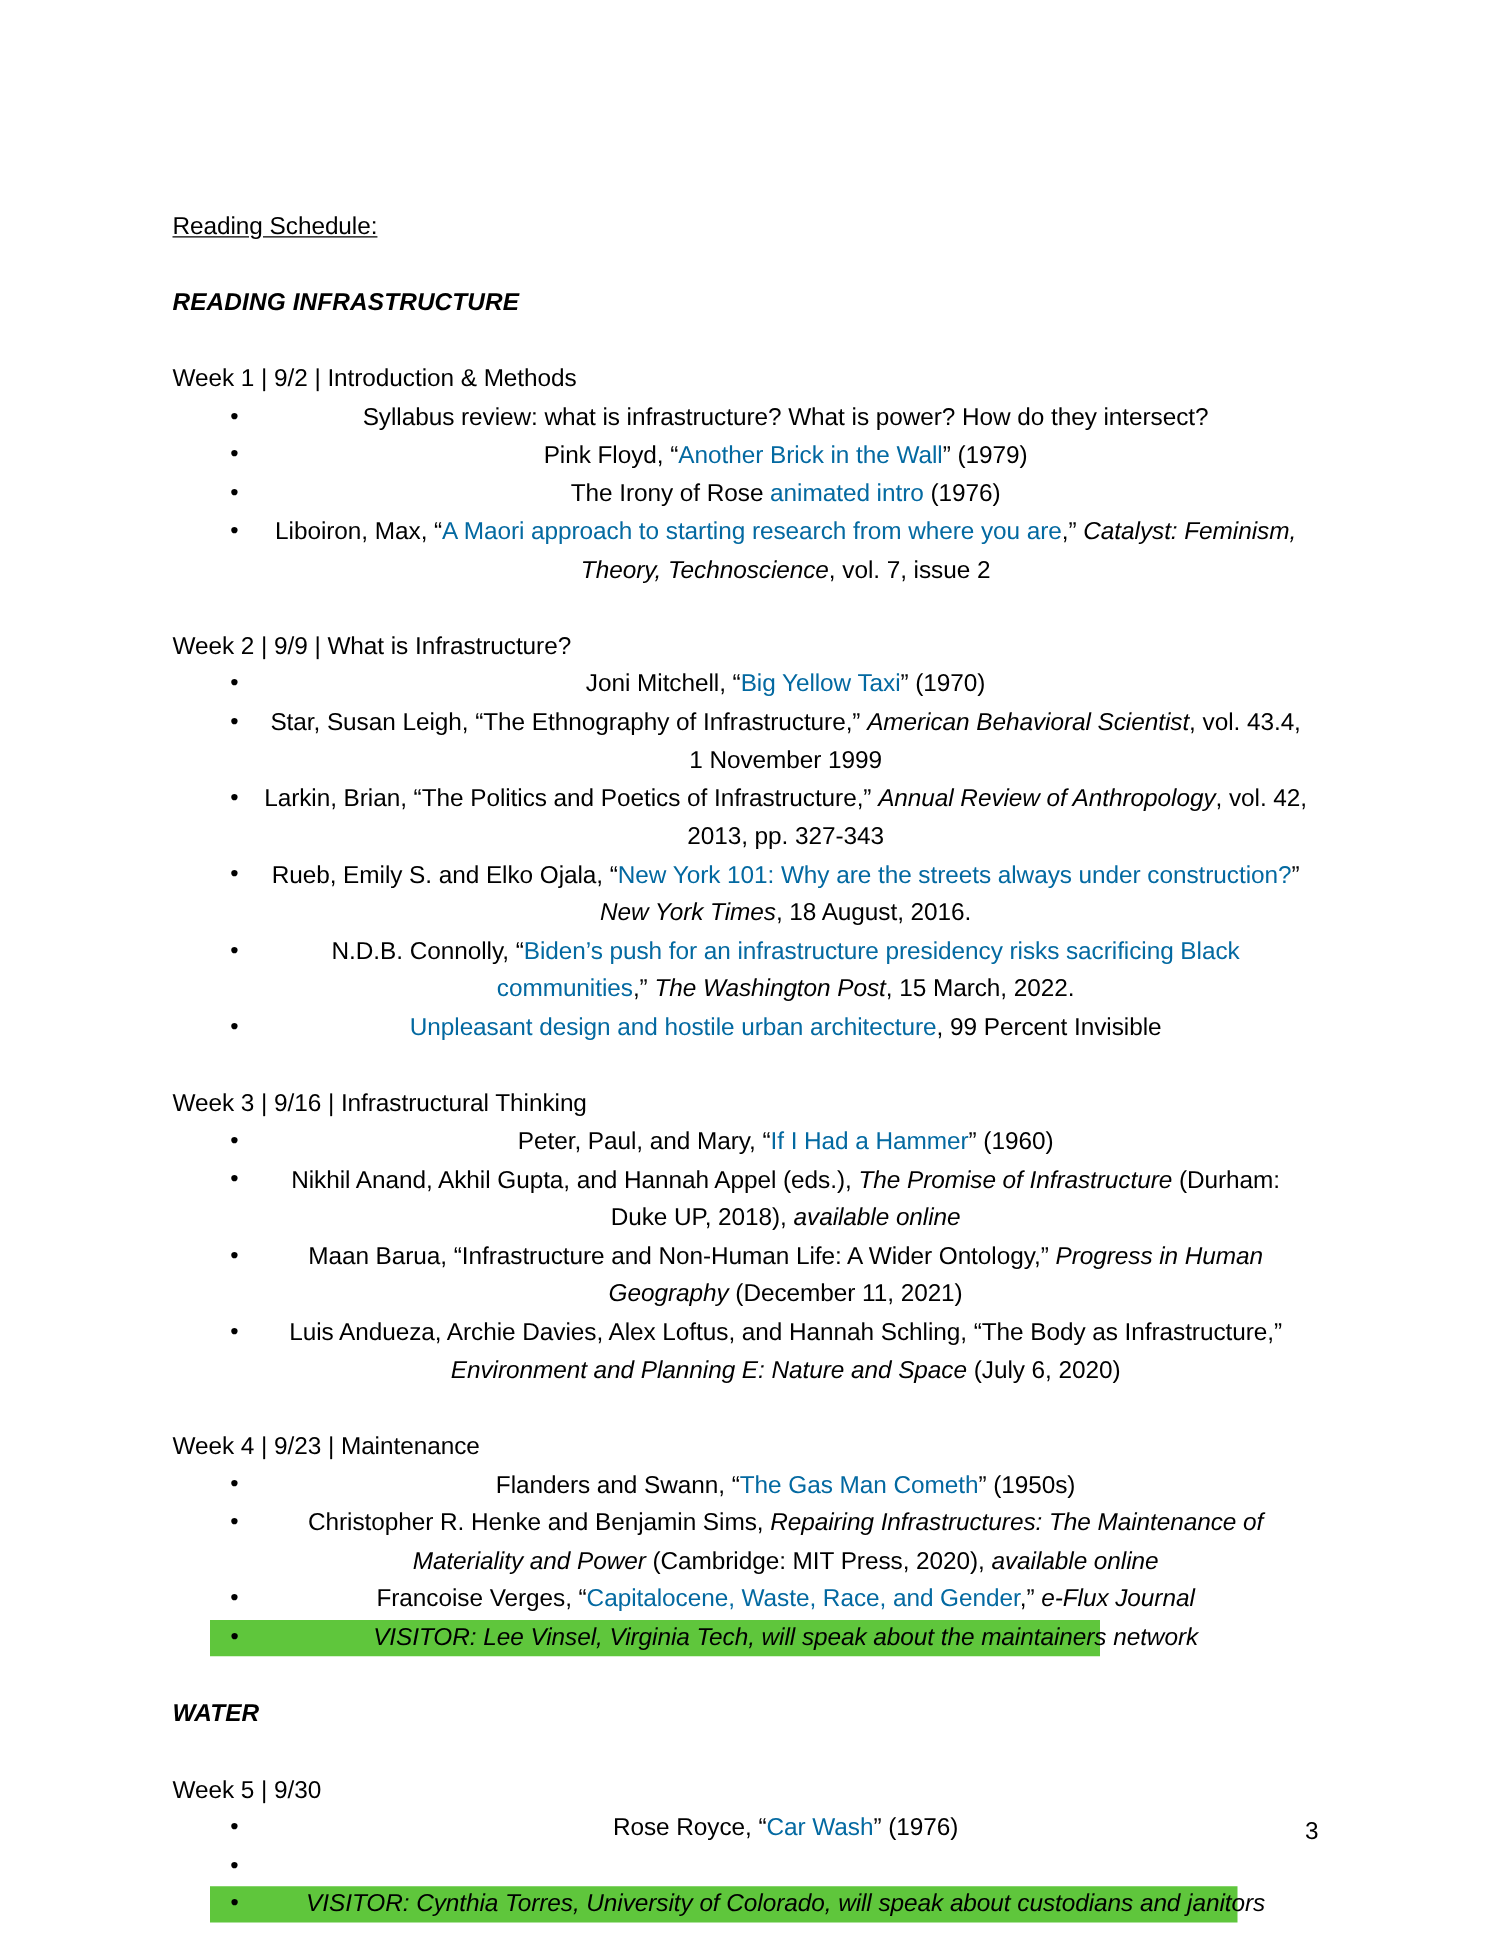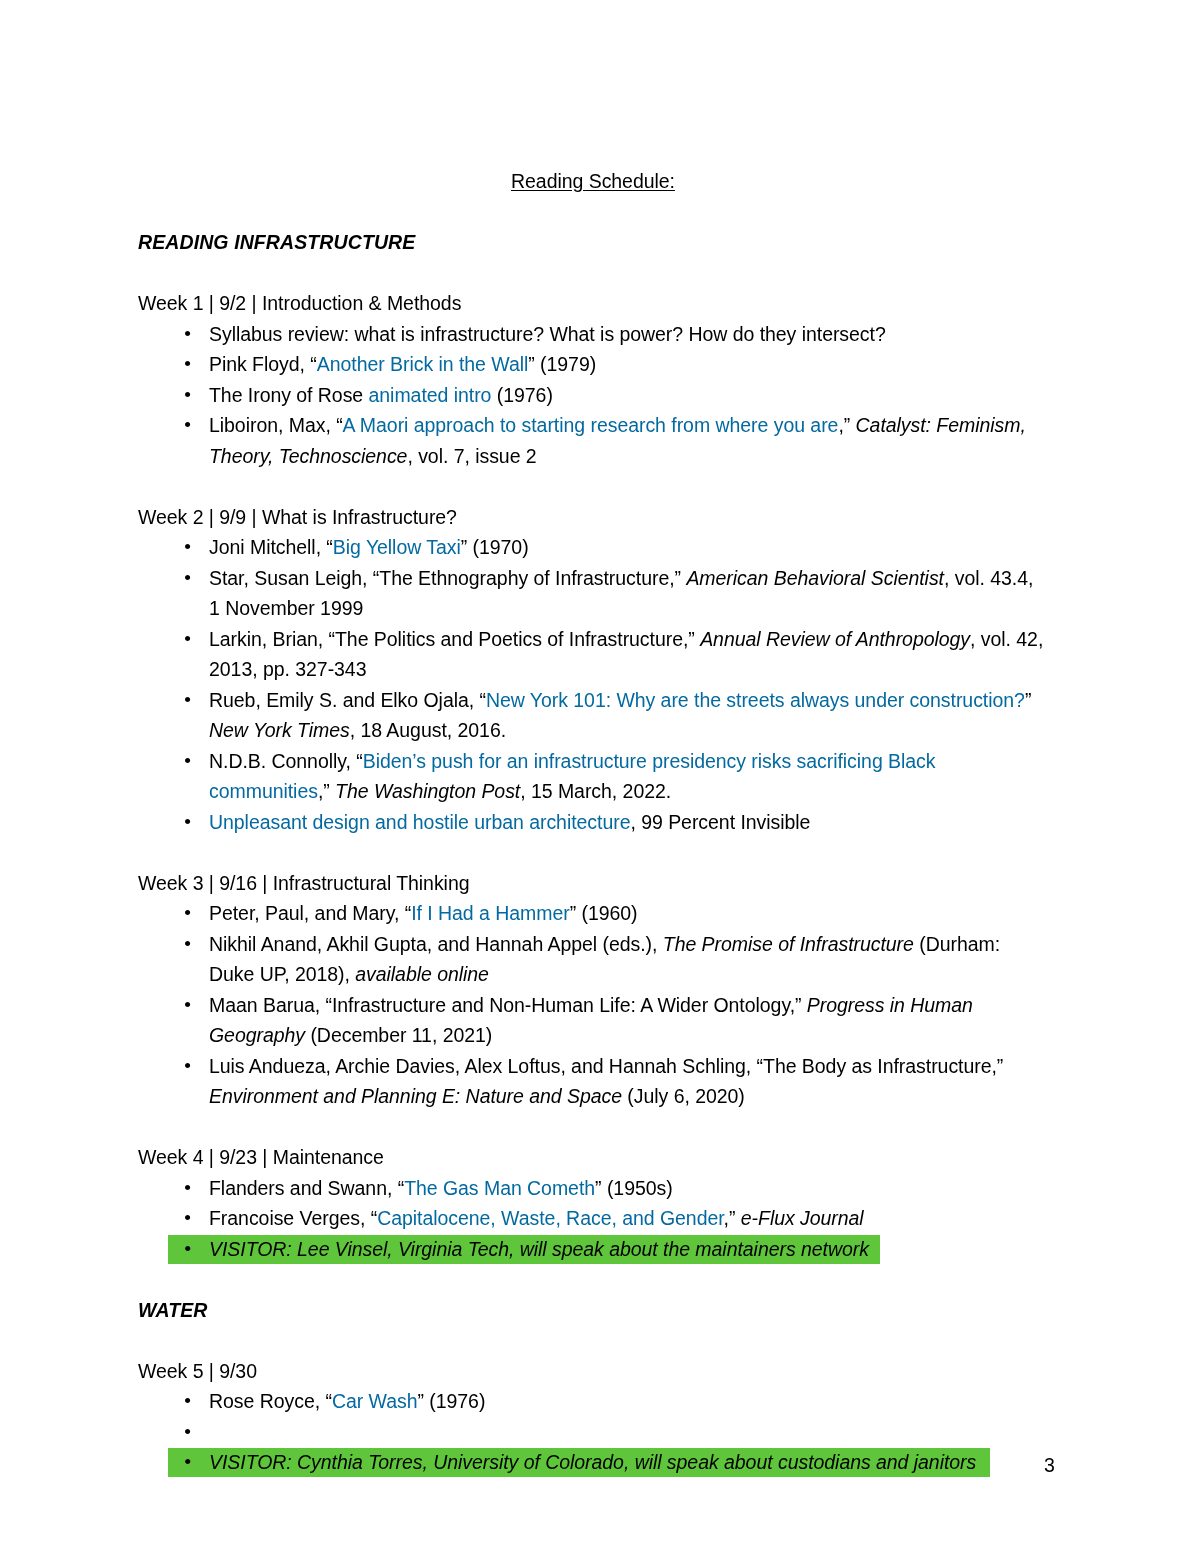--- a/index.html
+++ b/index.html
@@ -32,39 +32,39 @@
   
   .para {
     font-size: 19.5px;
     line-height: 30.5px;
     margin: 0;
     letter-spacing: -0.05px;
   }
   .underline-head {
     text-decoration: underline;
     text-underline-offset: 2px;
-    text-align: center;
   }
   .section-head {
     font-weight: bold;
     font-style: italic;
     font-size: 19.5px;
     line-height: 30.5px;
     margin: 0;
     letter-spacing: 0.1px;
   }
   .spacer {
     height: 30.5px;
   }
 
   
   ul.bullets {
     list-style: none;
     margin: 0;
     padding: 0;
+    text-align: center;
   }
   ul.bullets > li {
     position: relative;
     padding-left: 71px;
     font-size: 19.5px;
     line-height: 30.5px;
     letter-spacing: -0.05px;
     min-height: 30.5px;
   }
   ul.bullets > li > .bullet-dot {
@@ -158,20 +158,21 @@
         <ul class="bullets">
           <li><span class="bullet-dot"></span><span class="li-text"><span>Peter, Paul, and Mary, “</span><a class="link">If I Had a Hammer</a><span>” (1960)</span></span></li>
           <li><span class="bullet-dot"></span><span class="li-text"><span>Nikhil Anand, Akhil Gupta, and Hannah Appel (eds.),  </span><i>The Promise of Infrastructure</i><span> (Durham: Duke UP, 2018), </span><i>available online</i></span></li>
           <li><span class="bullet-dot"></span><span class="li-text"><span>Maan Barua, “Infrastructure and Non-Human Life: A Wider Ontology,”  </span><i>Progress in Human Geography</i><span> (December 11, 2021)</span></span></li>
           <li><span class="bullet-dot"></span><span class="li-text"><span>Luis Andueza, Archie Davies, Alex Loftus, and Hannah Schling, “The Body as Infrastructure,” </span><i>Environment and Planning E: Nature and Space</i><span> (July 6, 2020)</span></span></li>
         </ul>
         <div class="spacer"></div>
         <p class="para">Week 4 | 9/23 | Maintenance</p>
         <ul class="bullets">
           <li><span class="bullet-dot"></span><span class="li-text"><span>Flanders and Swann, “</span><a class="link">The Gas Man Cometh</a><span>” (1950s)</span></span></li>
+          <li><span class="bullet-dot"></span><span class="li-text"><span>Christopher R. Henke and Benjamin Sims, </span><i>Repairing Infrastructures: The Maintenance of Materiality and Power</i><span> (Cambridge: MIT Press, 2020), </span><i>available online</i></span></li>
           <li><span class="bullet-dot"></span><span class="li-text"><span>Francoise Verges, “</span><a class="link">Capitalocene, Waste, Race, and Gender</a><span>,” </span><i>e-Flux Journal</i></span></li>
           <li class="hl"><span class="hl-bg" style="width: 712px; background: rgb(95, 198, 60);"></span><span class="bullet-dot"></span><span class="li-text"><span>VISITOR: Lee Vinsel, Virginia Tech, will speak about the maintainers network</span></span></li>
         </ul>
         <div class="spacer"></div>
         <p class="section-head">WATER</p>
         <div class="spacer"></div>
         <p class="para">Week 5 | 9/30</p>
         <ul class="bullets">
           <li><span class="bullet-dot"></span><span class="li-text"><span>Rose Royce, “</span><a class="link">Car Wash</a><span>” (1976)</span></span></li>
           <li><span class="bullet-dot"></span></li>

